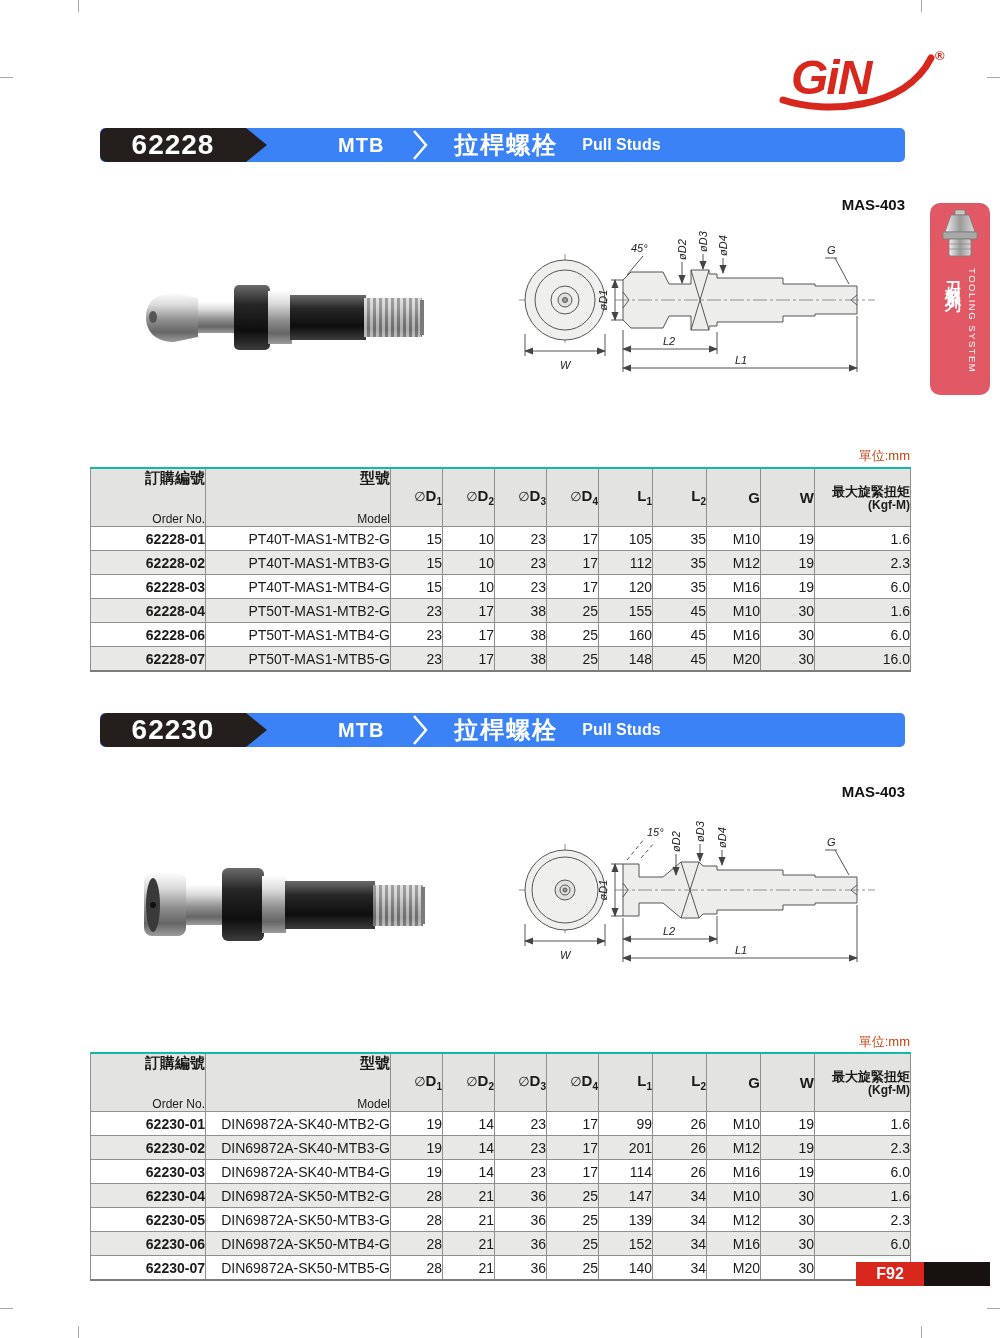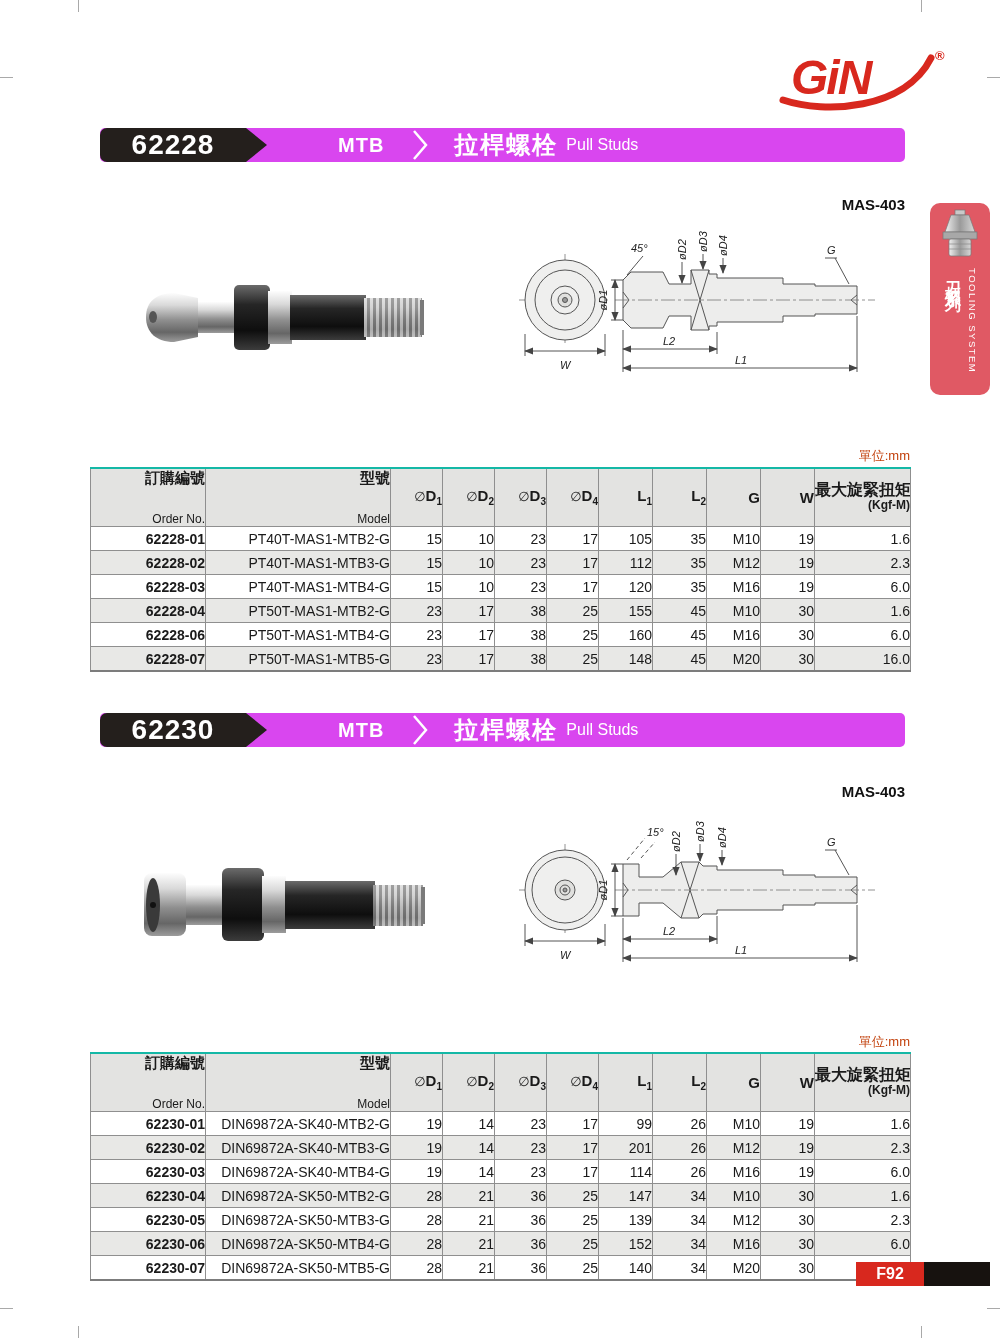--- a/index.html
+++ b/index.html
@@ -6,48 +6,48 @@
   .page{position:relative;width:1000px;height:1338px;background:#fff;overflow:hidden;
         font-family:"Liberation Sans",sans-serif;color:#1a1a1a;}
 
   
   .crop{position:absolute;background:#a9a9a9;}
 
   
   .logo{position:absolute;left:765px;top:42px;width:210px;height:78px;}
 
   
-  .hbar{position:absolute;left:100px;width:805px;height:34px;background:#d946ef;
+  .hbar{position:absolute;left:100px;width:805px;height:34px;background:#3b82f6;
         border-radius:5px;display:flex;align-items:center;}
   .codebox{position:absolute;left:0;top:0;width:146px;height:34px;background:#241f1c;
         border-radius:7px 0 0 7px;display:flex;align-items:center;justify-content:center;
         color:#fff;font-weight:bold;font-size:28px;letter-spacing:1px;}
   .codebox::after{content:"";position:absolute;left:146px;top:0;width:0;height:0;
         border-top:17px solid transparent;border-bottom:17px solid transparent;
         border-left:21px solid #241f1c;}
   .series{margin-left:238px;color:#fff;font-weight:bold;font-size:20px;letter-spacing:1px;text-align:right;}
   .chev{margin-left:28px;display:flex;align-items:center;}
   .title-zh{margin-left:26px;color:#fff;font-weight:bold;font-size:24px;letter-spacing:2px;}
-  .title-en{margin-left:8px;color:#fff;font-weight:normal;font-size:16px;}
+  .title-en{margin-left:24px;color:#fff;font-weight:bold;font-size:16px;}
   .standard{position:absolute;right:95px;font-weight:bold;font-size:15px;color:#111;margin-top:24px;}
   .unit{position:absolute;right:90px;font-size:13px;color:#c2410c;}
 
   
   table.spec{position:absolute;left:90px;width:820px;border-collapse:collapse;
         table-layout:fixed;text-align:right;border-top:2px solid #14b8a6;border-bottom:2px solid #7c7c7c;}
   table.spec th,table.spec td{border:1px solid #8f8f8f;padding:0;white-space:nowrap;overflow:hidden;}
   table.spec thead th{background:#e3e3e1;height:42px;font-weight:bold;vertical-align:middle;}
   table.spec td{height:23px;font-size:14px;}
   table.spec tbody tr:nth-child(even){background:#e8e8e6;}
   td.c0{font-weight:bold;}
   td.c1{font-size:13px;}
   .th-zh{font-size:15px;font-weight:bold;line-height:17px;}
   .th-en{font-size:12px;font-weight:normal;line-height:13px;margin-top:27px;}
   .th-en2{font-size:12px;font-weight:bold;line-height:13px;}
-  .th-zh2{font-size:16px;font-weight:bold;line-height:15px;font-family:Liberation Mono, monospace;}
+  .th-zh2{font-size:13px;font-weight:bold;line-height:15px;}
   .sym{font-weight:normal;font-size:13px;}
   .dbig{font-weight:bold;font-size:15px;}
   table.spec sub{font-size:10px;font-weight:bold;}
 
   
   svg.drawing{position:absolute;}
   svg.drawing .cl{stroke:#777;stroke-width:0.8;stroke-dasharray:14 3 3 3;}
   svg.drawing text{font-family:"Liberation Sans",sans-serif;font-size:11px;font-style:italic;fill:#222;}
 
   

